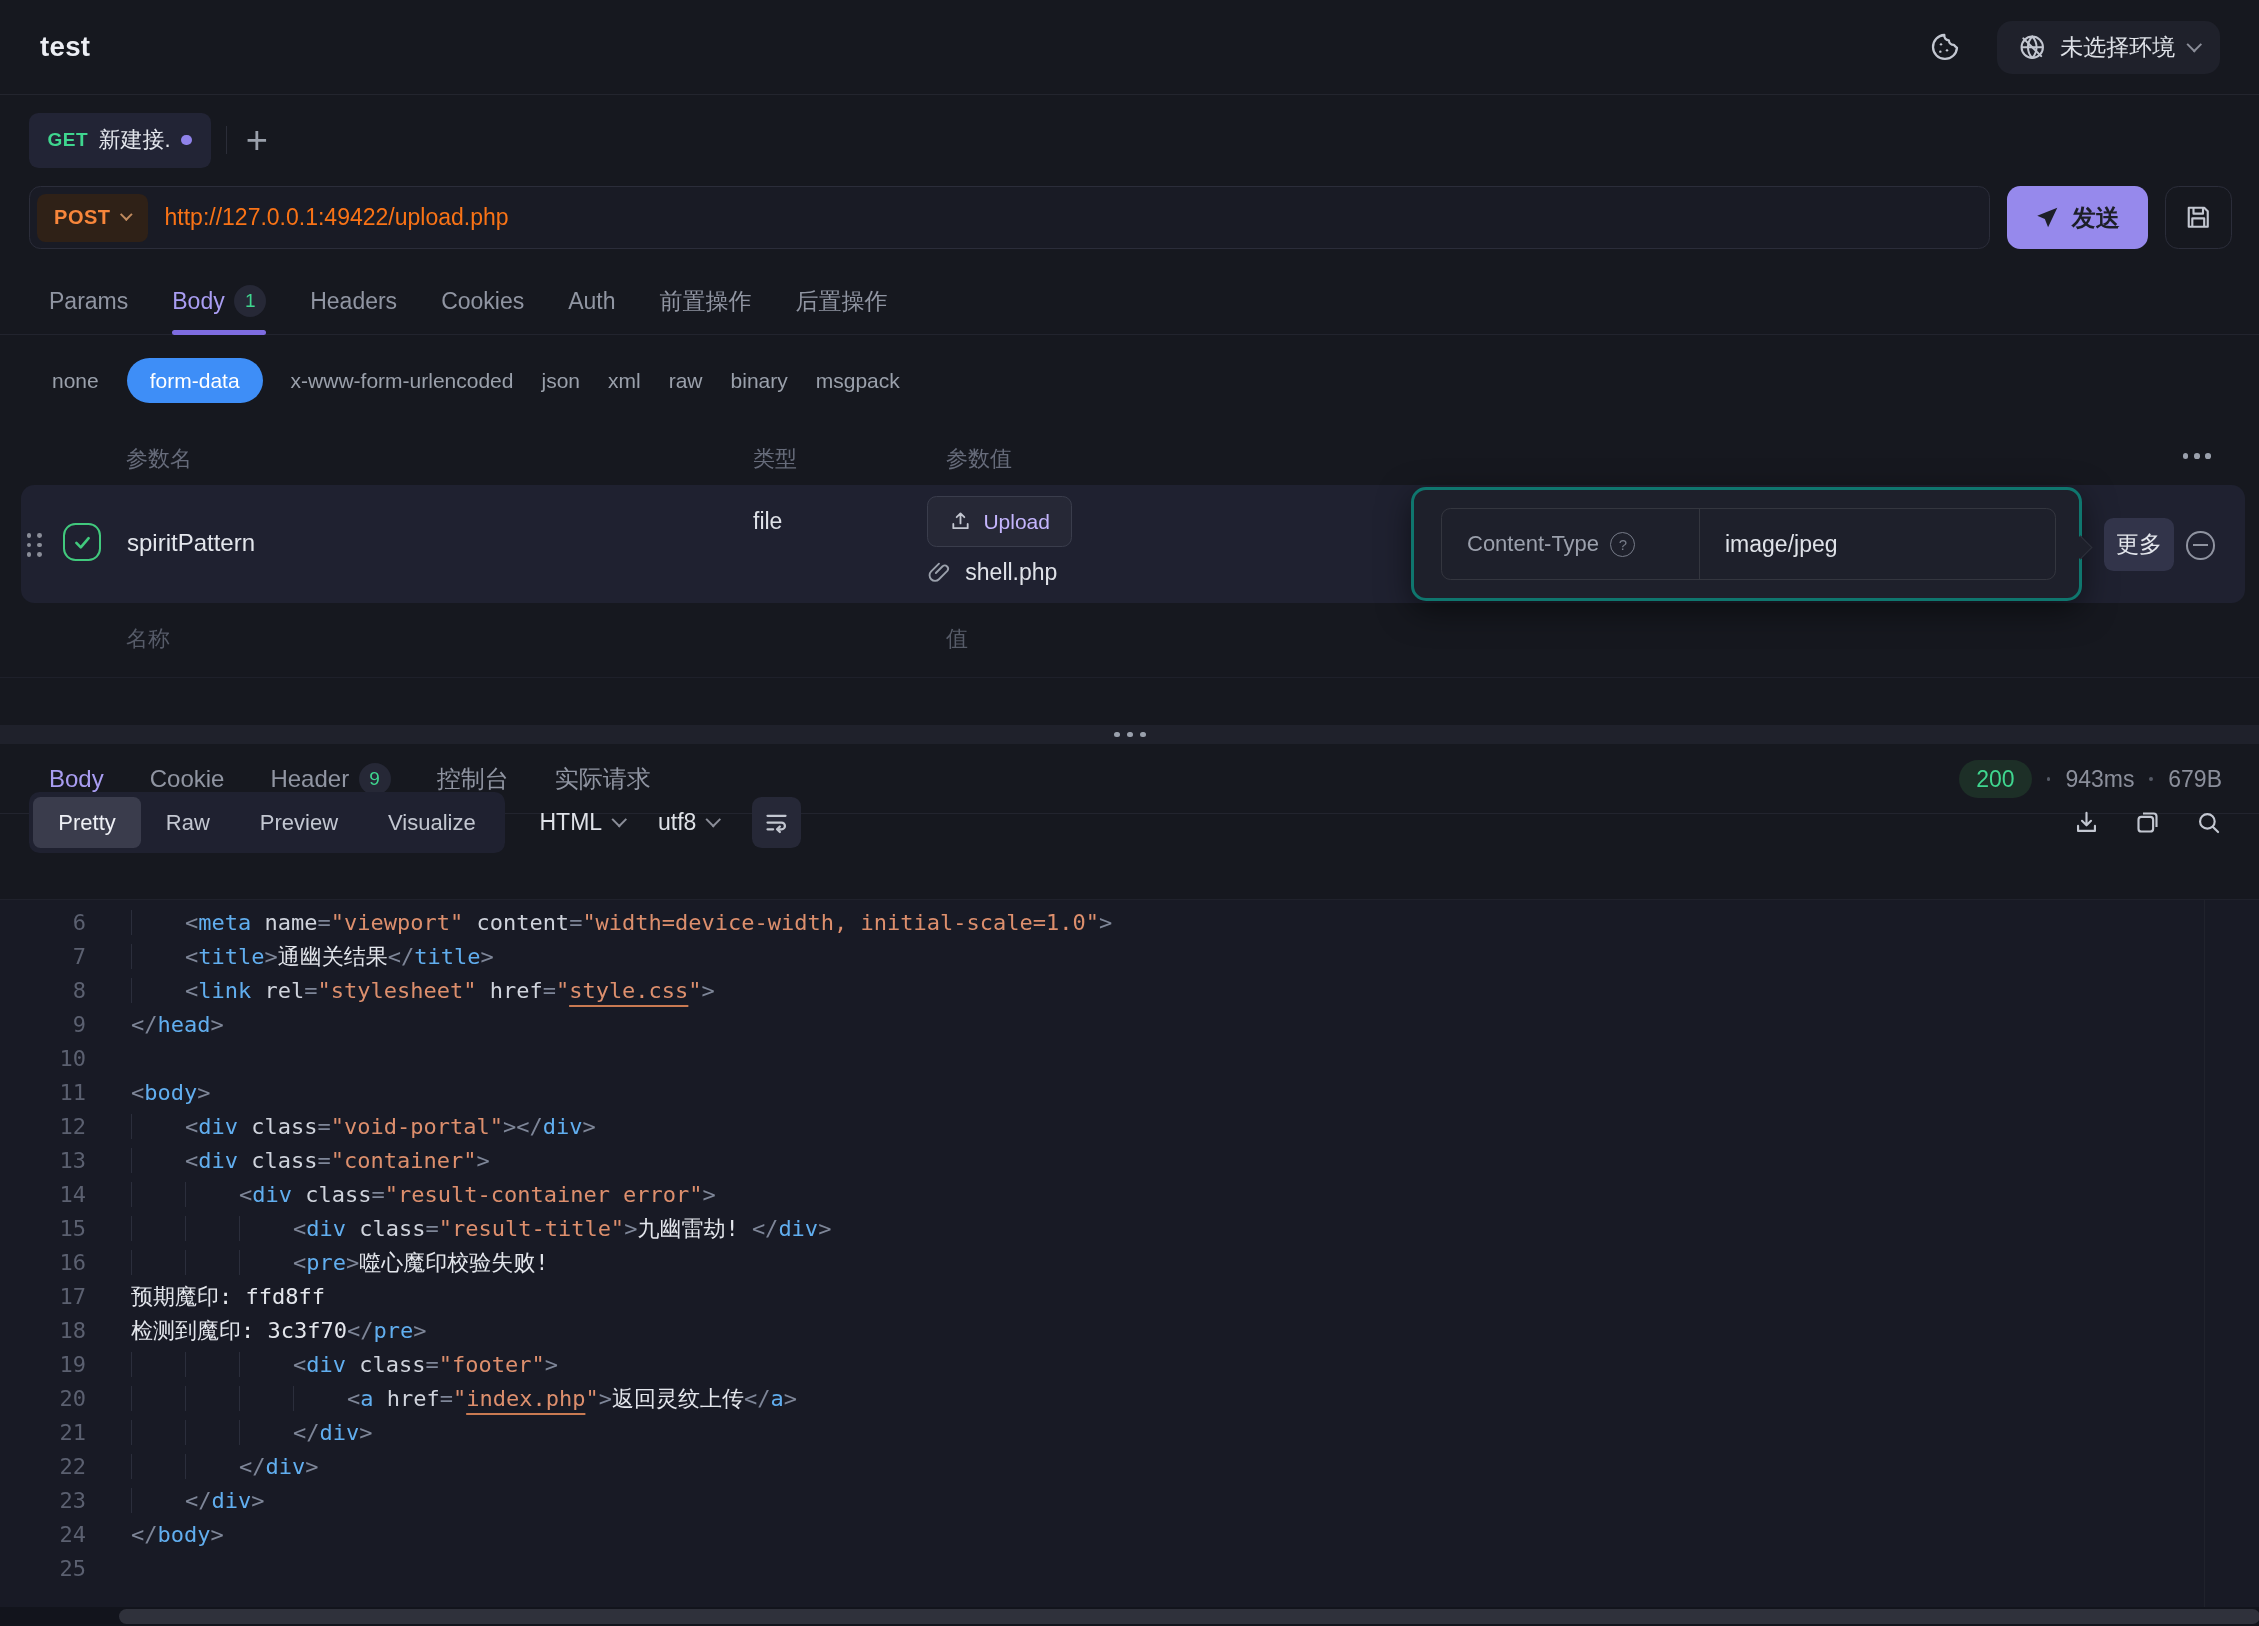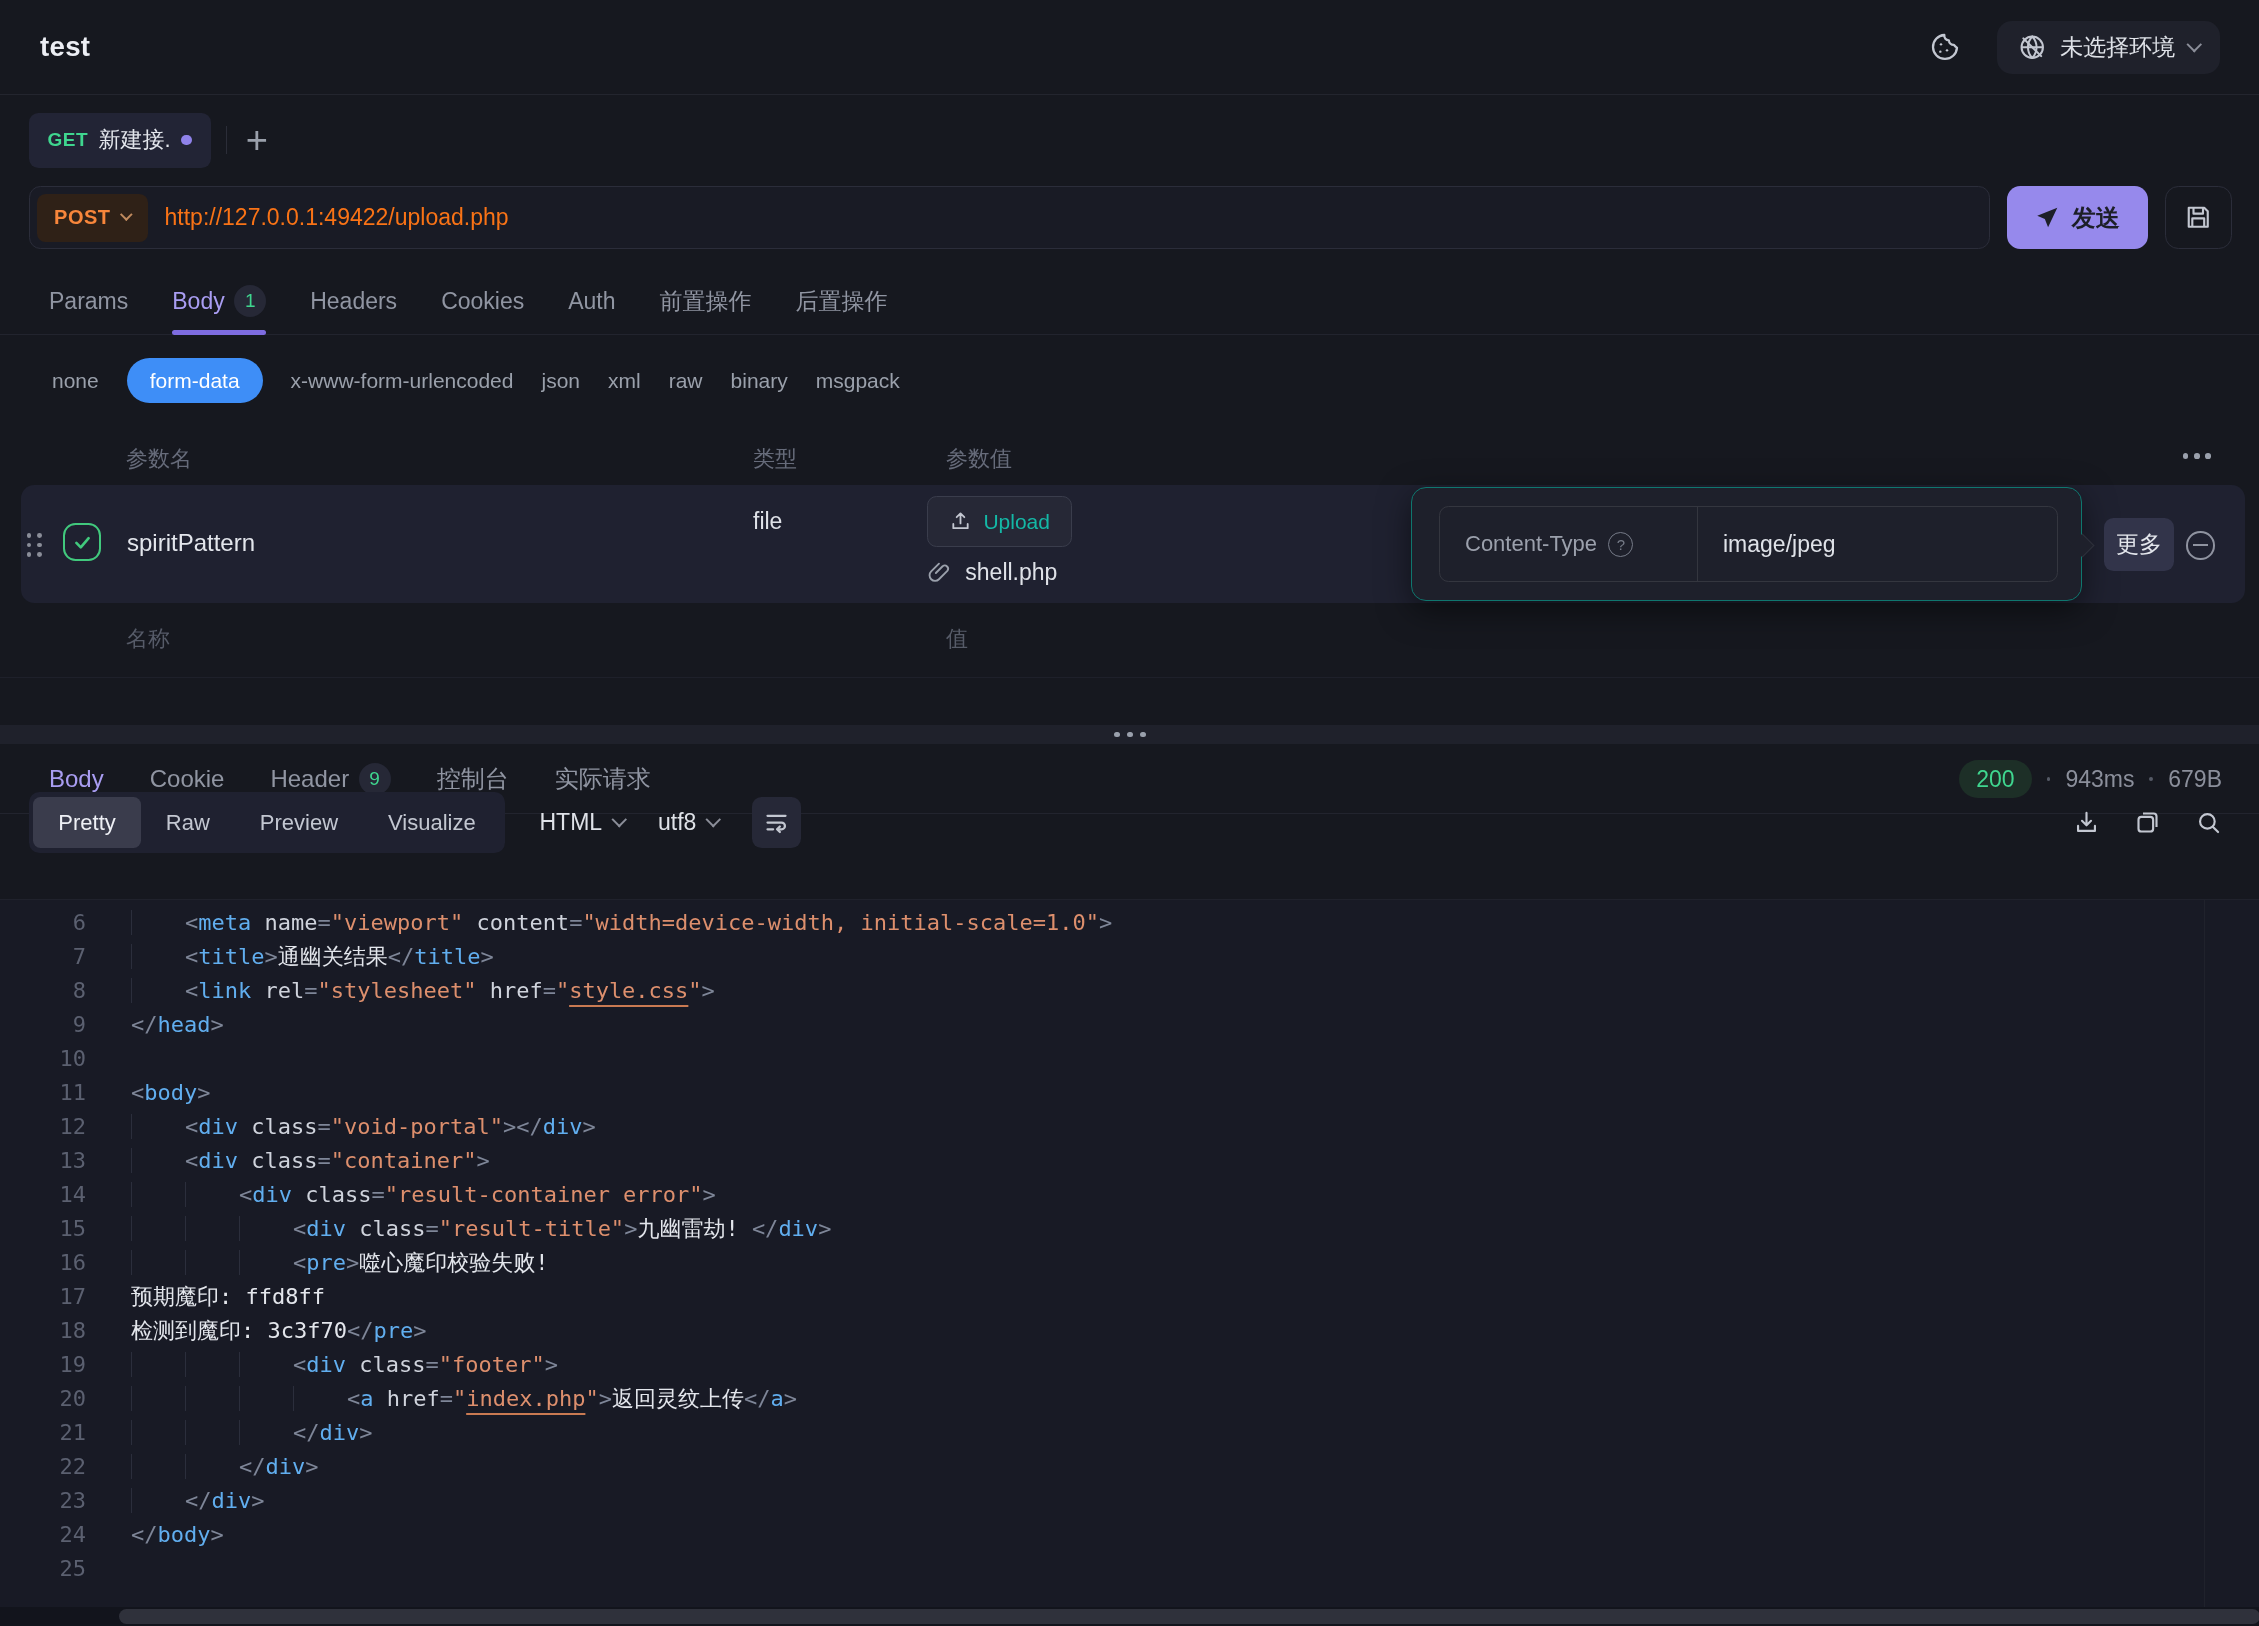--- a/index.html
+++ b/index.html
@@ -76,32 +76,32 @@
   .drag-handle { position:absolute; left:5.7px; top:48px; display:grid;
     grid-template-columns:5.7px 5.7px; gap:4.8px; cursor:grab; }
   .drag-handle i { width:4.8px; height:4.8px; border-radius:50%; background:#8b8e99; }
   .checkbox { position:absolute; left:42px; top:38px; width:38px; height:38px;
     border:2.5px solid #41c97d; border-radius:12.4px; color:#41c97d;
     display:flex; align-items:center; justify-content:center; cursor:pointer; }
   .p-name { position:absolute; left:106px; top:44px; font-size:24px; color:#e3e6ec; }
   .p-type { position:absolute; left:732px; top:23px; font-size:23px; color:#dfe2e8; cursor:pointer; }
   .upload-btn { position:absolute; left:906px; top:11.4px; height:51px; padding:0 21px;
     display:flex; align-items:center; gap:11.4px; background:#262836; border:1px solid #3a3d4c;
-    border-radius:9.5px; color:#14b8a6; font-size:21px; cursor:pointer; font-family:inherit; }
+    border-radius:9.5px; color:#c4b5fd; font-size:21px; cursor:pointer; font-family:inherit; }
   .file-chip { position:absolute; left:906px; top:74px; display:flex; align-items:center;
     gap:13.3px; font-size:23px; color:#dfe2e8; cursor:pointer; }
   .file-chip .icon { color:#9aa0ab; }
   .empty-row { position:absolute; top:613px; left:0; right:0; height:53px;
     font-size:22px; color:#565b68; }
   .empty-row .ph-name { position:absolute; left:126px; top:11.4px; cursor:text; }
   .empty-row .ph-value { position:absolute; left:946px; top:11.4px; cursor:text; }
   .tbl-bottom { position:absolute; top:677px; left:0; right:0; height:1px; background:#1e202a; }
   
   .ct-popup { position:absolute; left:1411px; top:487px; width:671px; height:114px;
-    background:#1e202b; border:1px solid #0f766e; border-radius:15px;
+    background:#1e202b; border:3px solid #0f766e; border-radius:15px;
     box-shadow:0 9.5px 32px rgba(0,0,0,.5); z-index:5; }
   .ct-arrow { position:absolute; right:-9.5px; top:49px; width:17px; height:17px;
     background:#1e202b; border-top:1px solid #2e303c; border-right:1px solid #2e303c;
     transform:rotate(45deg); }
   .ct-box { position:absolute; left:27px; right:23px; top:18px; bottom:18px;
     border:1px solid #34363f; border-radius:9.5px; display:flex; align-items:stretch; }
   .ct-label { width:257px; display:flex; align-items:center; gap:11.4px; padding-left:25px;
     color:#9ba0ac; font-size:22px; }
   .q-circle { width:25px; height:25px; border:1.5px solid #767b88; border-radius:50%;
     color:#767b88; font-size:15px; display:inline-flex; align-items:center; justify-content:center; }

